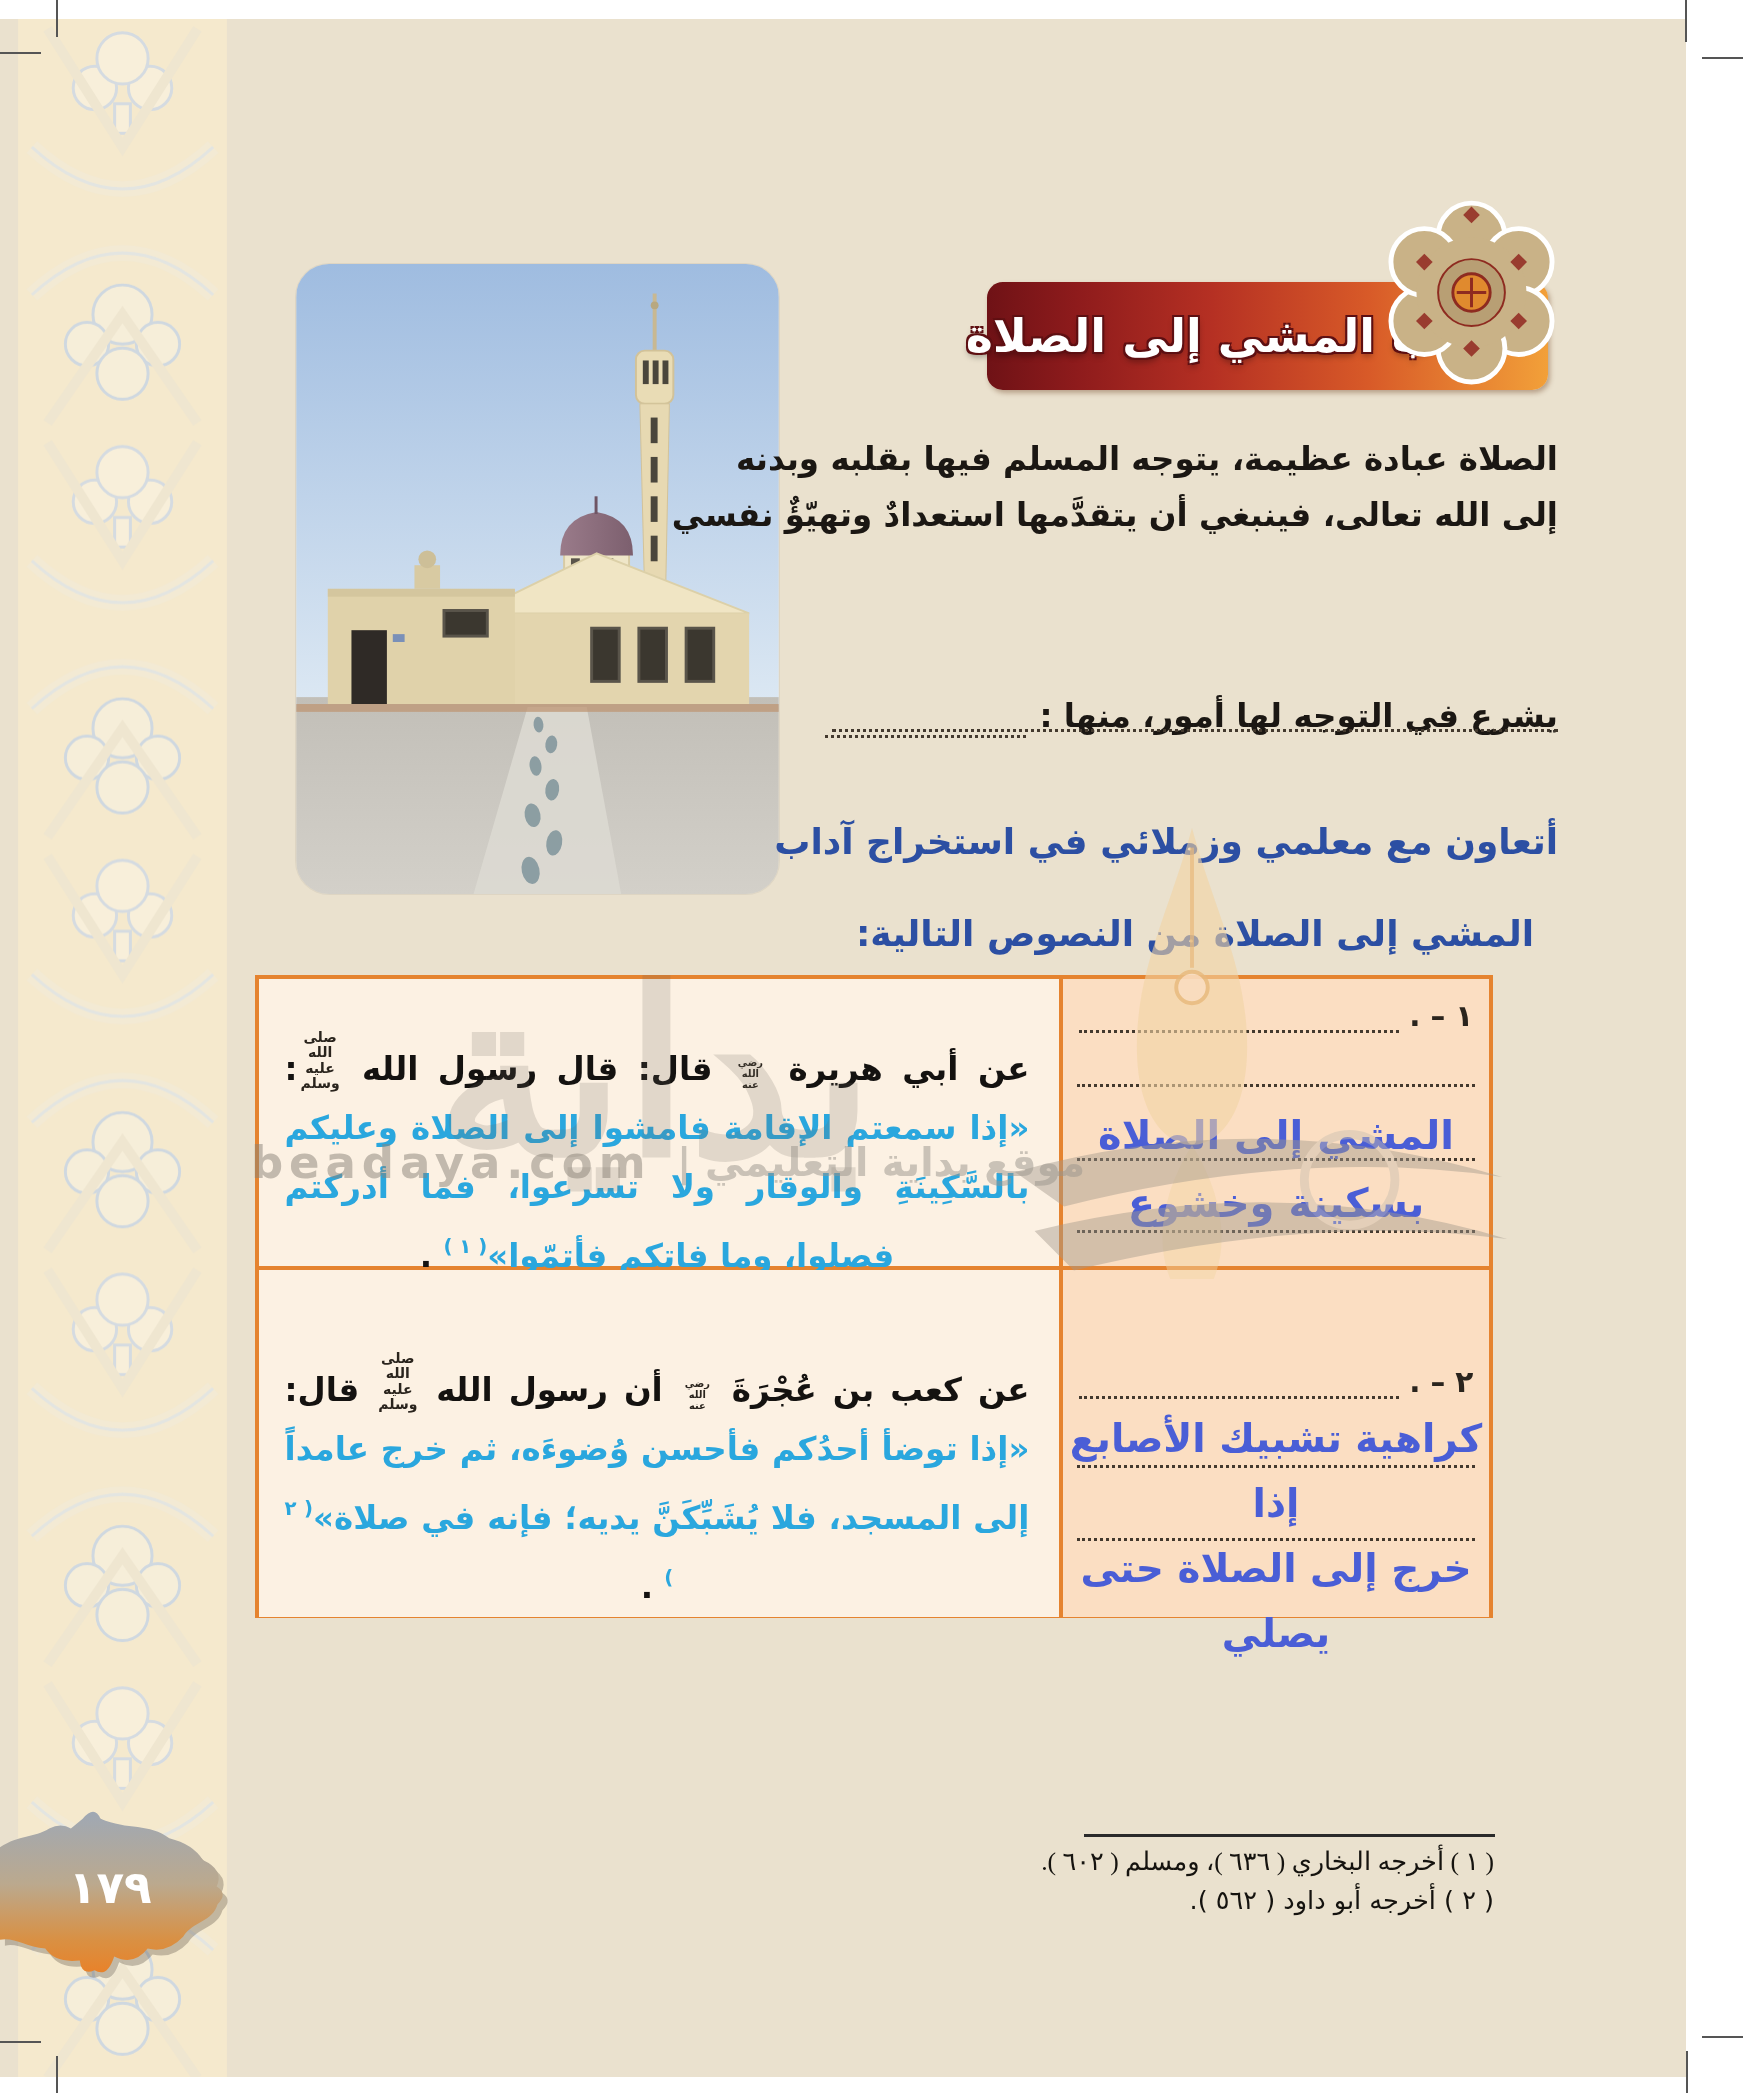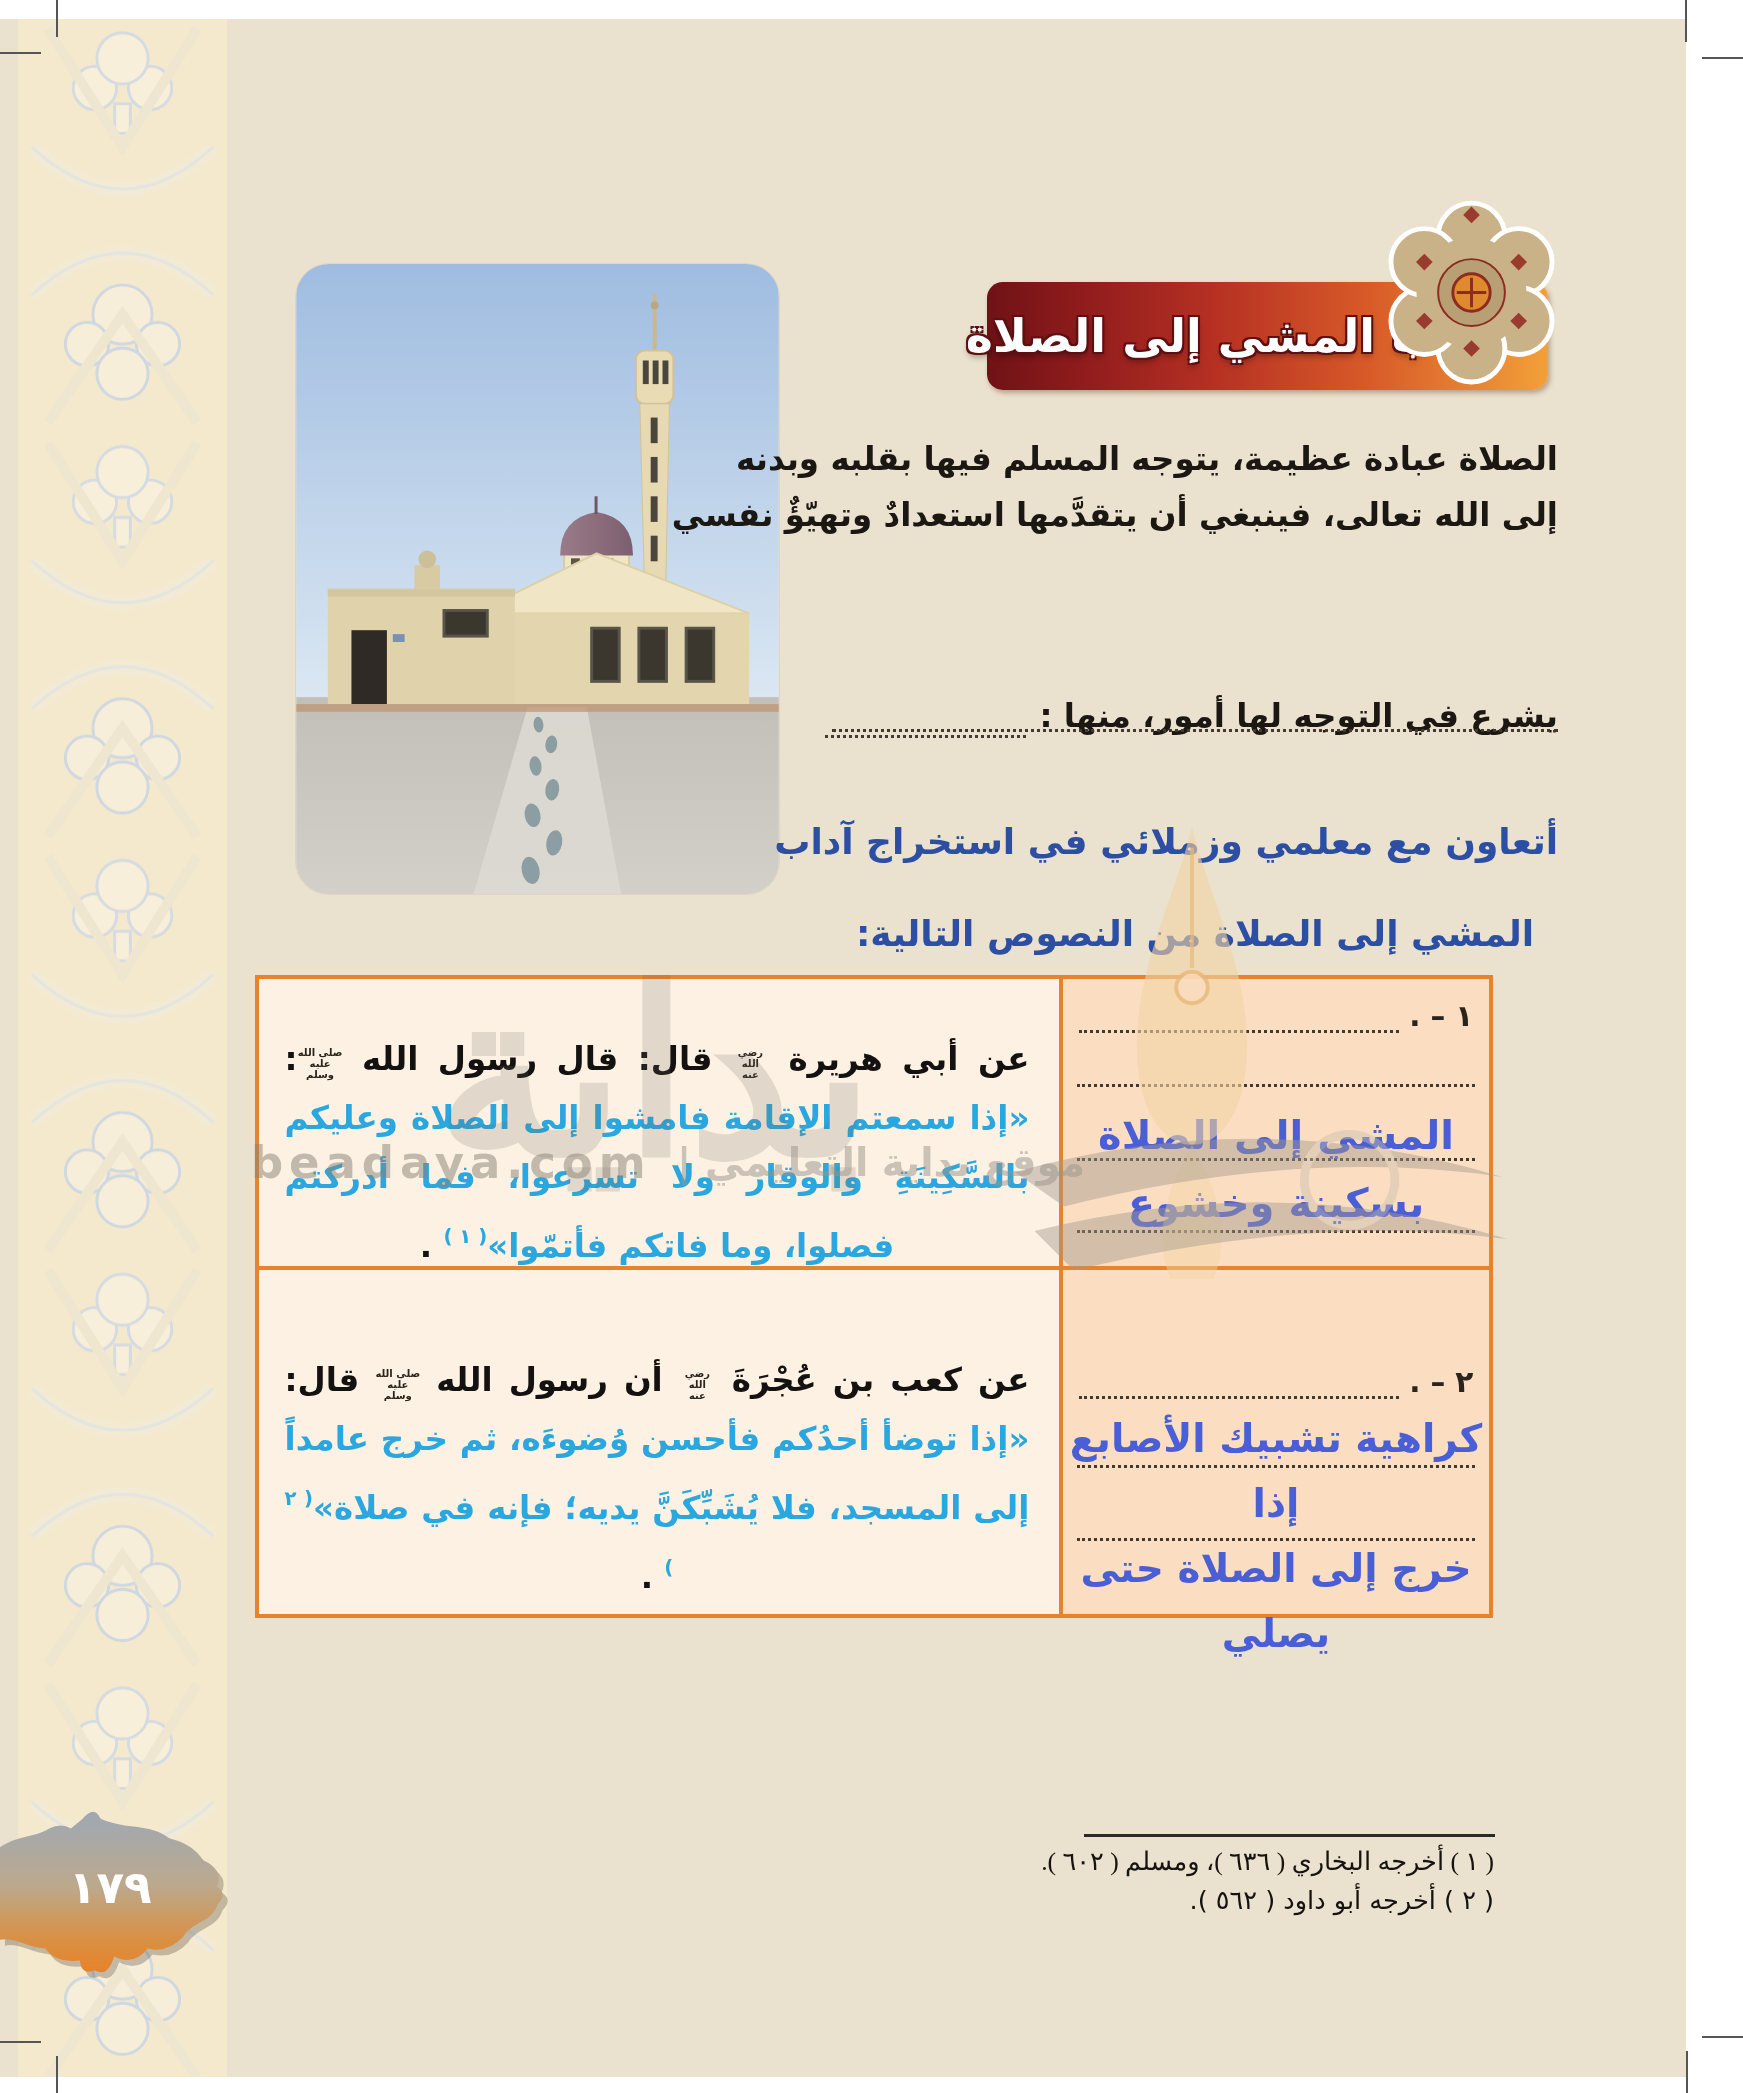--- a/index.html
+++ b/index.html
@@ -47,21 +47,21 @@
   .numline .leader{height:25.6px;}
   .answer{position:absolute;left:5.9px;right:5.9px;text-align:center;color:#4A5ED6;font-weight:700;}
   .ans1{top:122px;font-size:40px;line-height:68px;}
   .ans2{top:136px;font-size:39px;line-height:65px;}
   .hadith{direction:rtl;color:#141210;font-size:32.5px;font-weight:700;line-height:59px;
           text-align:justify;text-align-last:center;margin:0;}
   .pad1{padding:51px 29.6px 0 25.6px;}
   .pad2{padding:81px 29.6px 0 25.6px;}
   .cyan{color:#2AA7DE;}
   .ref{font-size:19.7px;vertical-align:13.8px;}
-  .honorific{display:inline-block;width:45px;font-size:10px;line-height:1.1;text-align:center;
+  .honorific{display:inline-block;width:45px;font-size:14px;line-height:1.1;text-align:center;
              vertical-align:-7.9px;font-weight:700;color:#2A241D;}
   .honorific.small{width:37px;font-size:9.9px;}
   
   .fn-line{position:absolute;left:1084px;top:1834px;width:411px;border-top:3px solid #2A2A2A;}
   .fn{position:absolute;left:985px;width:509px;direction:rtl;text-align:right;color:#15130F;
       font-size:25.6px;}
   
   .badge{position:absolute;left:0;top:1793px;}
   
   .wm-big{position:absolute;left:261px;top:914px;width:788px;height:335px;overflow:hidden;

